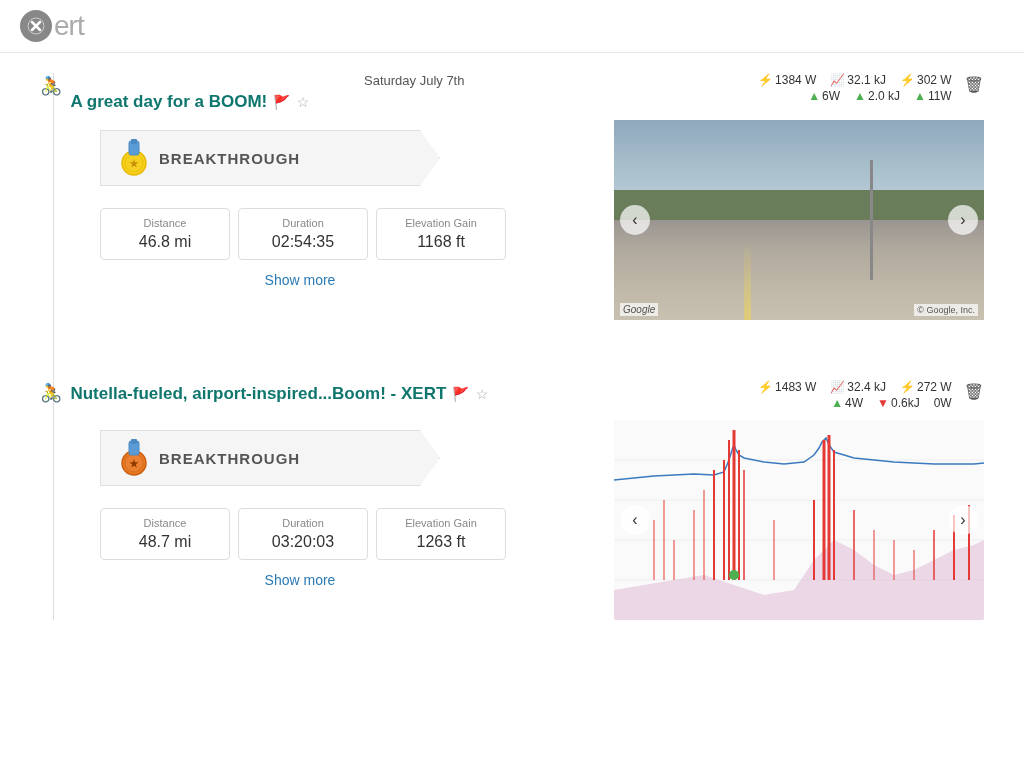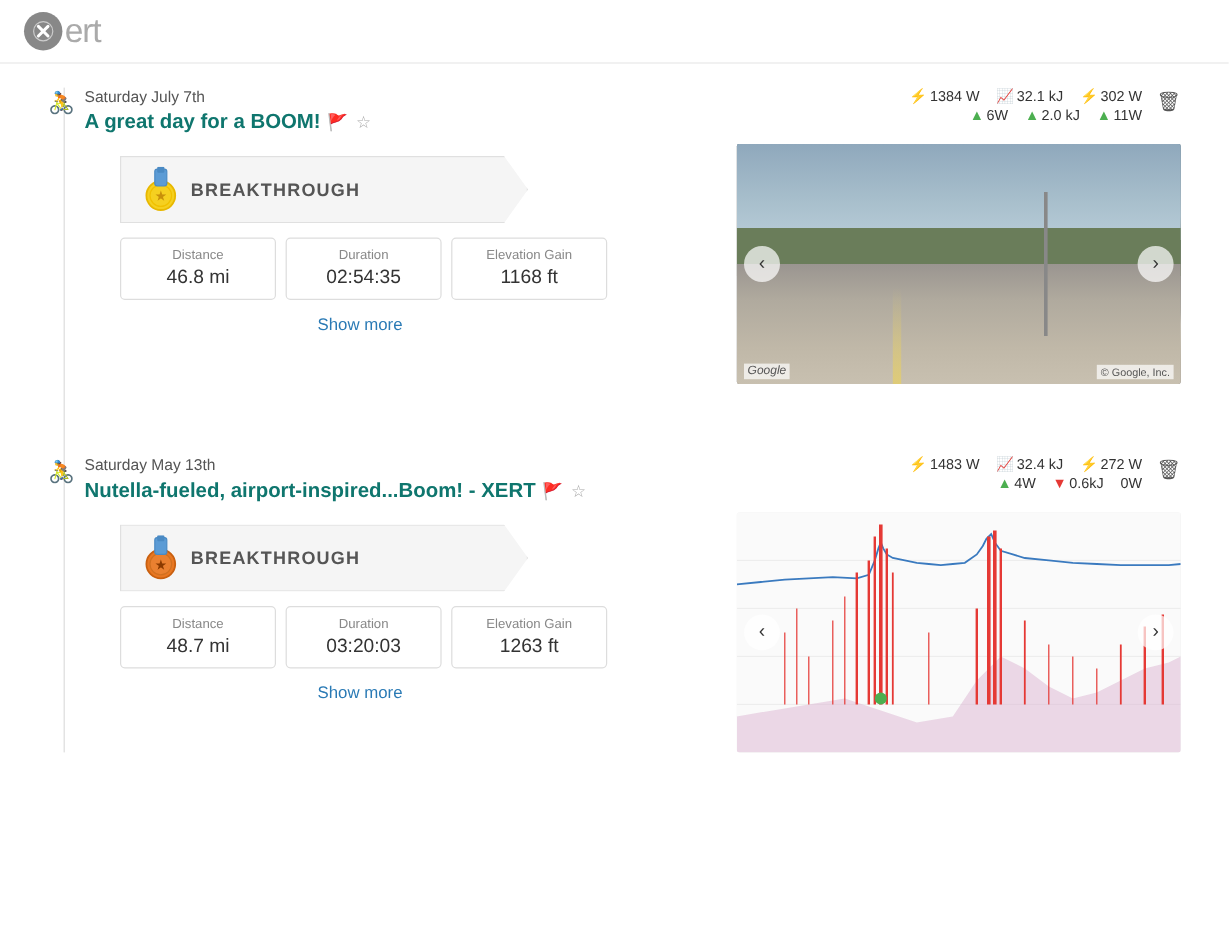--- a/index.html
+++ b/index.html
@@ -72,20 +72,21 @@
 
     .activity-header {
       display: flex;
       align-items: flex-start;
       margin-bottom: 8px;
       position: relative;
     }
 
     .activity-meta {
       flex: 1;
+      text-align: center;
     }
 
     .activity-date {
       font-size: 13px;
       color: #555;
       font-weight: 500;
     }
 
     .activity-time {
       font-size: 12px;
@@ -144,21 +145,21 @@
       font-size: 15px;
       font-weight: 700;
       color: #555;
       letter-spacing: 1px;
     }
 
     
     .stats-cards-area {
       display: flex;
       gap: 8px;
-      margin: 12px 0 10px 30px;
+      margin: 22px 0 10px 30px;
     }
 
     .stat-card {
       border: 1px solid #ddd;
       border-radius: 4px;
       padding: 8px 16px;
       text-align: center;
       min-width: 130px;
     }
 
@@ -409,21 +410,20 @@
     <div class="entry-separator"></div>
 
     <div class="activity-entry">
 
       <div class="activity-header">
         <span style="margin-right:8px; margin-top:2px; color:#888; font-size:18px;">
           🚴
         </span>
 
         <div class="activity-meta">
-          <div class="activity-date">Saturday May 13th</div>
           <div class="activity-title-row">
             <a class="activity-title" href="#">Nutella-fueled, airport-inspired...Boom! - XERT</a>
             <span class="action-icon">🚩</span>
             <span class="action-icon">☆</span>
           </div>
         </div>
 
         <div class="activity-stats">
           <div class="stats-row">
             <span class="stat-item">

